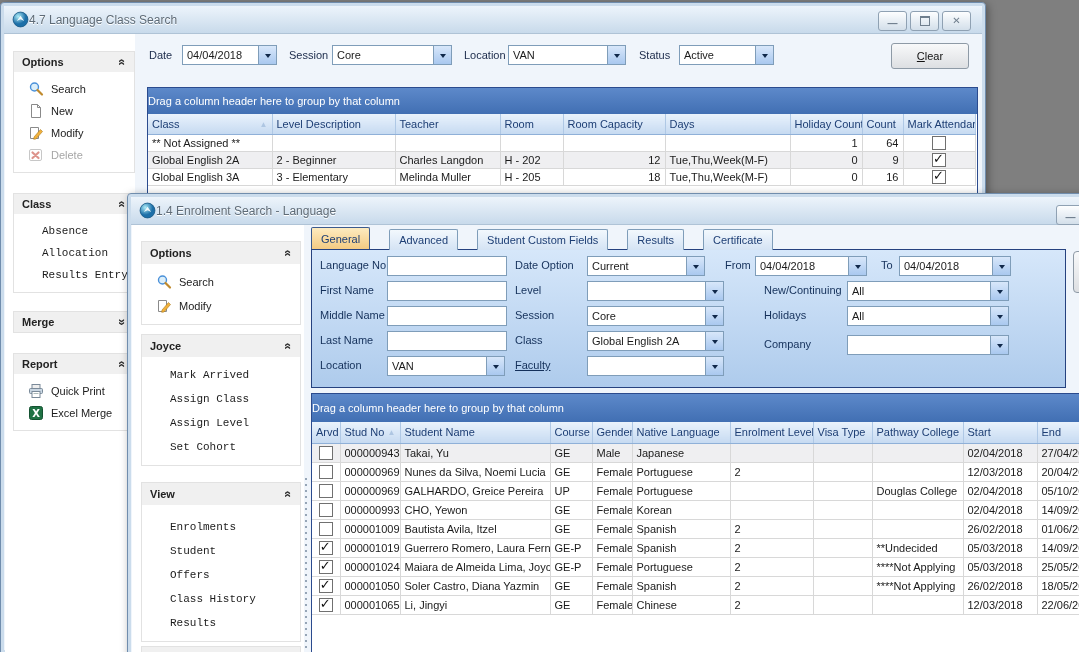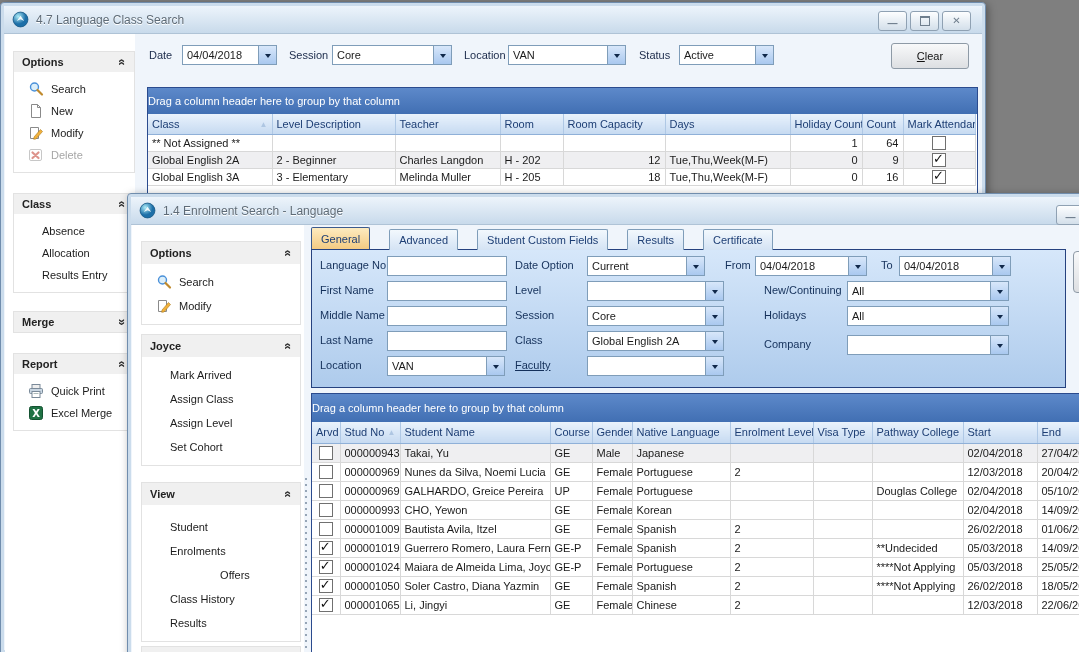--- a/index.html
+++ b/index.html
@@ -9,36 +9,36 @@
     font-family:"Liberation Sans","DejaVu Sans",sans-serif;
     font-size:11px;color:#1a1a1a;
     -webkit-font-smoothing:antialiased;
   }
   .win{position:absolute;background:#F0F5FB;border:1px solid #708DAD;
        box-shadow:inset 0 0 0 3px #CBDCEC, 2px 2px 8px rgba(0,0,0,.35);
        border-radius:4px 4px 0 0;}
   .titlebar{position:absolute;left:3px;right:3px;top:3px;height:27px;
        background:linear-gradient(#EDF4FB,#C8DAEB);
        border-bottom:1px solid #AFC3D6;border-radius:3px 3px 0 0;
-       display:flex;align-items:center;padding:0 8px;gap:7px;}
+       display:flex;align-items:center;padding:0 8px;}
   .title-text{color:#5E6B77;font-size:12px;text-shadow:0 1px 0 #fff;white-space:nowrap;}
   .appicon{width:17px;height:17px;flex:0 0 auto;}
   .winbtns{position:absolute;top:8px;display:flex;gap:3px;}
   .tbtn{width:27px;height:18px;border:1px solid #8FA1B3;border-radius:3px;
         background:linear-gradient(#FDFEFF,#D3DFEA);color:#6F7E8D;
         display:flex;align-items:center;justify-content:center;
         font-size:10px;font-weight:bold;line-height:1;}
   
   .navgroup{position:absolute;background:#fff;border:1px solid #E2E2E2;}
   .navhead{height:20px;background:#F0F0F0;display:flex;align-items:center;
         justify-content:space-between;padding:0 8px;font-weight:bold;color:#222;}
   .chev{color:#333;font-weight:bold;display:inline-block;transform:rotate(90deg);font-size:12px;}
   .navitems{padding:6px 0 6px 0;}
   .navitem{height:22px;display:flex;align-items:center;gap:7px;padding-left:14px;color:#1c1c1c;cursor:default;}
-  .navitem.noicon{padding-left:28px;}
+  .navitem.noicon{padding-left:28px;font-family:Liberation Mono, monospace;}
   .navitem.disabled{color:#A6A6A6;}
   .navitem.disabled svg{opacity:.55;}
   .nicon{width:16px;height:16px;display:inline-flex;}
   
   .filters{position:absolute;display:flex;align-items:center;}
   .flabel{color:#1B2A4A;white-space:nowrap;}
   .tfield{background:#fff;border:1px solid #7F9DB9;height:18px;font-size:11px;
           padding:0 3px;font-family:inherit;color:#000;}
   .combo{background:#fff;border:1px solid #7F9DB9;height:20px;display:flex;align-items:stretch;box-sizing:border-box;}
   .combo .val{flex:1;padding:3px 4px 0 4px;white-space:nowrap;overflow:hidden;}
@@ -371,26 +371,26 @@
     </div>
   </div>
 
   <div class="navgroup" style="left:13px;top:288px;width:158px;">
     <div class="navhead" style="height:22px;">
       <span>View</span>
       <span class="chev">«</span>
     </div>
     <div class="navitems" style="padding-top:10px;">
       <div class="navitem noicon" style="height:24px;">
+        <span>Enrolments</span>
+        </div>
+      <div class="navitem noicon" style="height:24px;">
         <span>Student</span>
         </div>
       <div class="navitem noicon" style="height:24px;">
-        <span>Enrolments</span>
-        </div>
-      <div class="navitem noicon" style="height:24px;justify-content:center;">
         <span>Offers</span>
         </div>
       <div class="navitem noicon" style="height:24px;">
         <span>Class History</span>
         </div>
       <div class="navitem noicon" style="height:24px;">
         <span>Results</span>
         </div>
     </div>
   </div>

